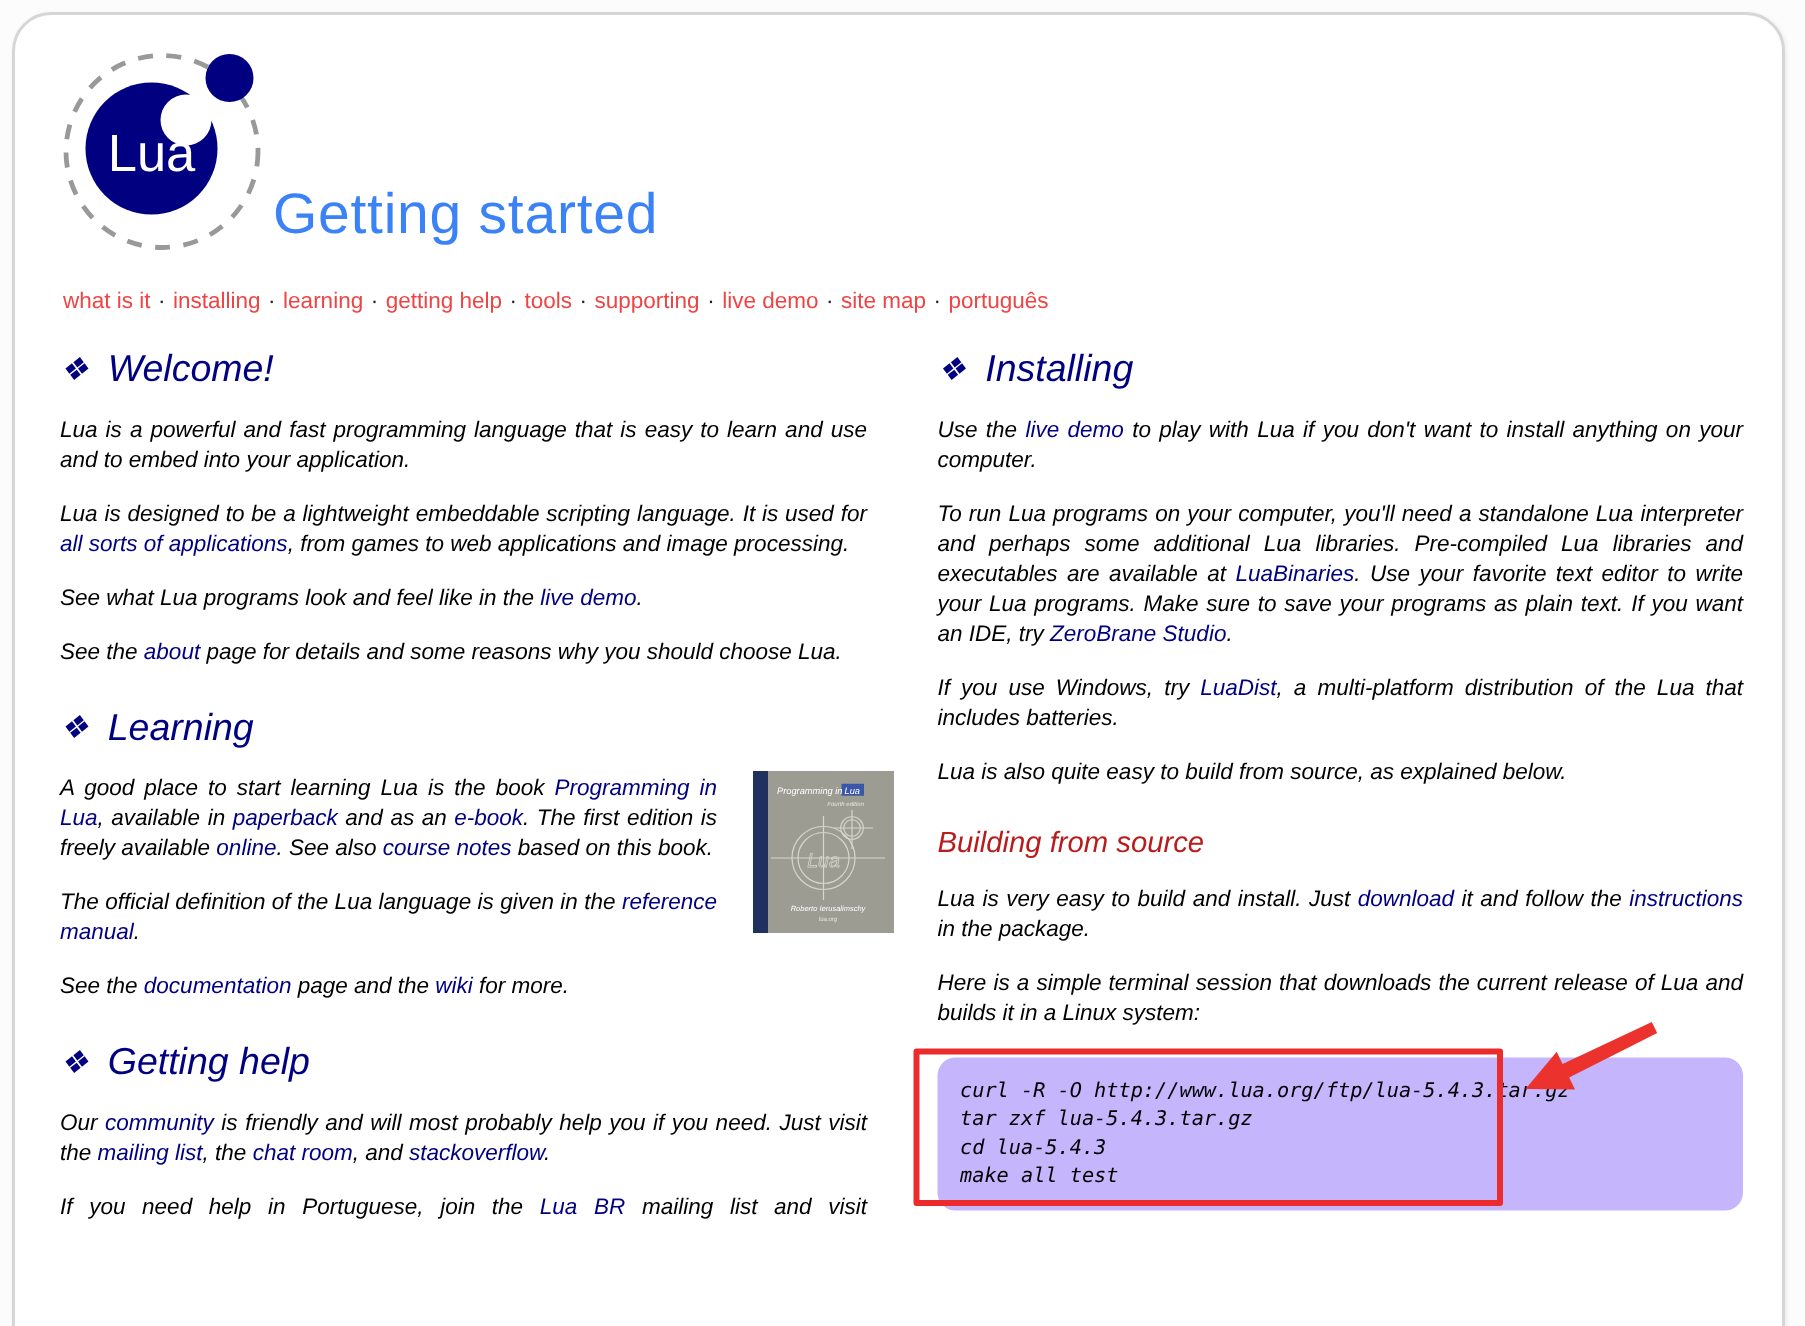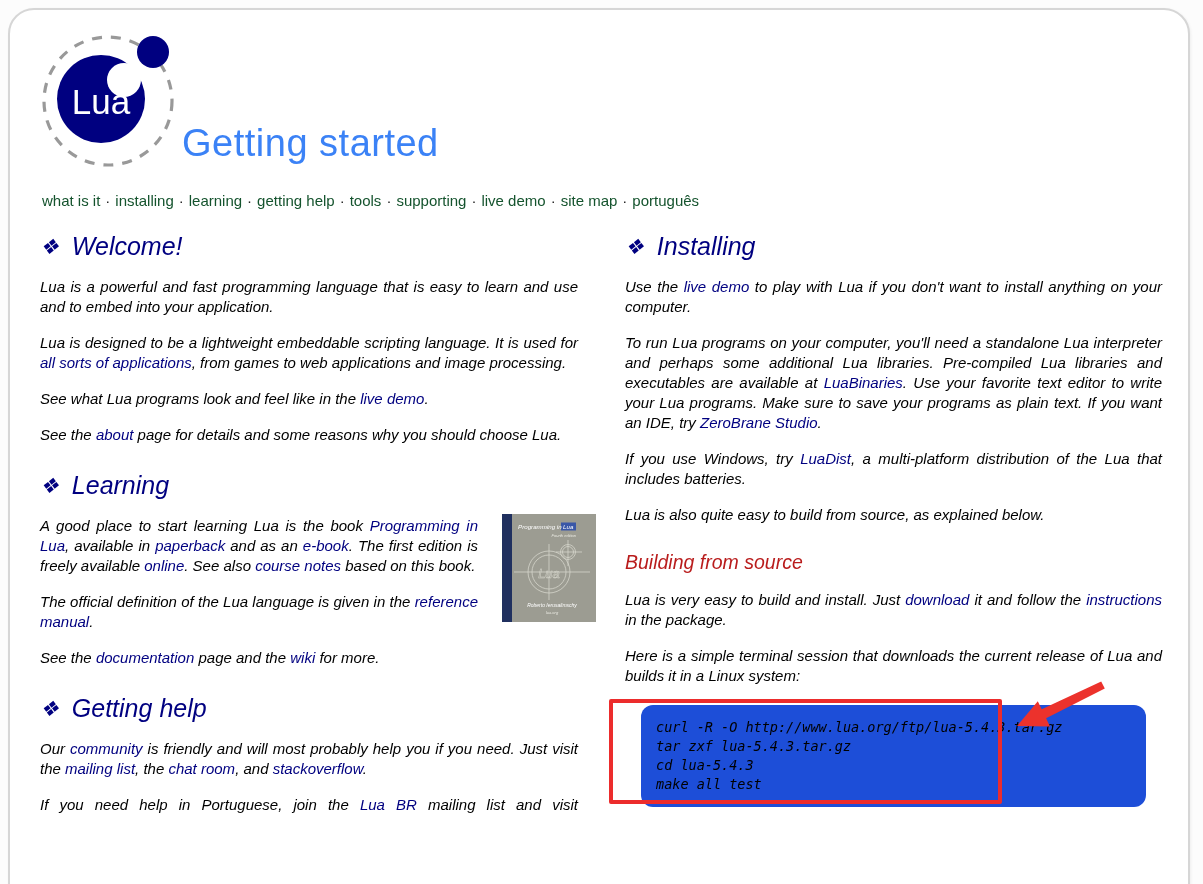--- a/index.html
+++ b/index.html
@@ -13,41 +13,41 @@
     position:absolute; left:8px; top:8px; width:1182px; height:1100px;
     background:#fff; border:2px solid #d6d6d6; border-radius:26px;
     box-shadow:1px 1px 3px rgba(0,0,0,.06);
   }
   .logo { position:absolute; left:28px; top:16px; width:150px; height:150px; cursor:pointer; }
   .title {
     position:absolute; left:172px; top:112px;
     font-size:38px; color:#3b82f6; letter-spacing:.5px;
   }
   .nav { position:absolute; left:32px; top:182px; font-size:15px; white-space:nowrap; }
-  .nav a { color:#14532d; text-decoration:none; }
+  .nav a { color:#ef4444; text-decoration:none; }
   .navsep { color:#222; padding:0 5px; }
   .content {
     position:absolute; left:30px; top:216px; width:1122px;
     display:grid; grid-template-columns:538px 537px; column-gap:47px;
     align-items:start;
   }
   .col { position:relative; min-width:0;font-style:italic; }
   h2 { font-size:25px; font-weight:400; color:#000080; margin:26px 0 12px; }
   h2.first { margin-top:6px; }
   h3 { font-size:19.5px; font-weight:400; color:#b91c1c; margin:26px 0 10px; }
   .diamond { font-size:21px; margin-right:13px; position:relative; top:-1px; }
   .para { margin:16px 0; font-size:15px; line-height:20px; text-align:justify; }
   .para a { color:#000080; text-decoration:none; }
   .force-justify { text-align-last:justify; }
   .book {
     float:right; width:94px; height:108px; margin:2px -18px 10px 24px; cursor:pointer;
   }
   .prewrap { position:relative; margin-top:19px; }
   .terminal {
-    margin:16px; background:#1d4ed8; border-radius:12px;
+    margin:0; background:#c4b5fd; border-radius:12px;
     padding:13px 15px; font-family:"DejaVu Sans Mono", monospace;
     font-size:13.5px; line-height:19px; white-space:pre; color:#000;
     min-height:88px;
   }
   .ann-rect {
     position:absolute; left:-16px; top:-6px; bottom:3px; width:393px;
     border:4px solid #ec2c2c; border-radius:2px; pointer-events:none;
   }
   .ann-arrow { position:absolute; left:385px; top:-30px; width:110px; height:62px; pointer-events:none; }
 </style>

